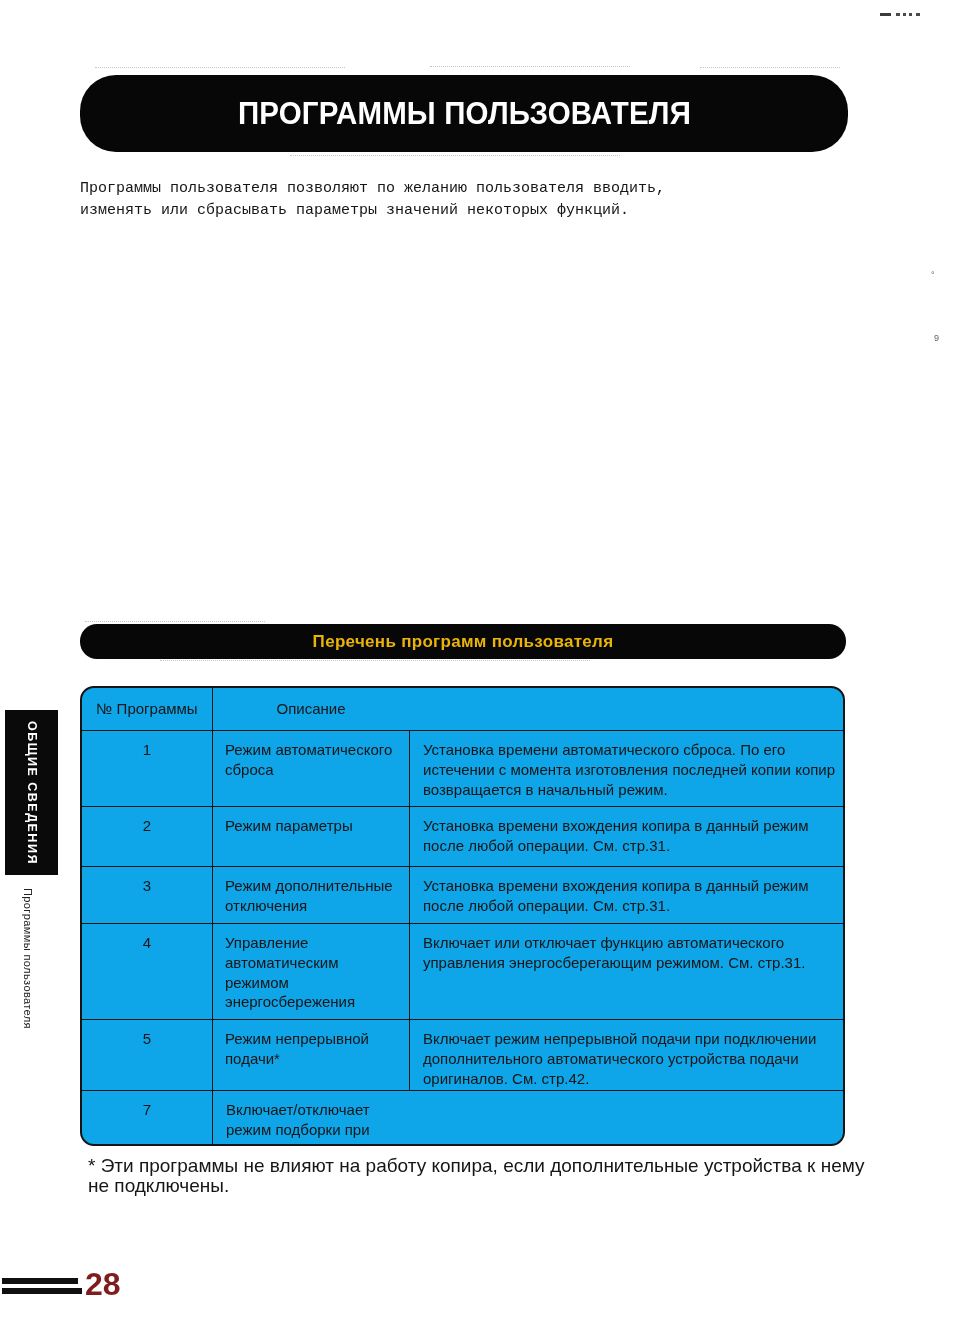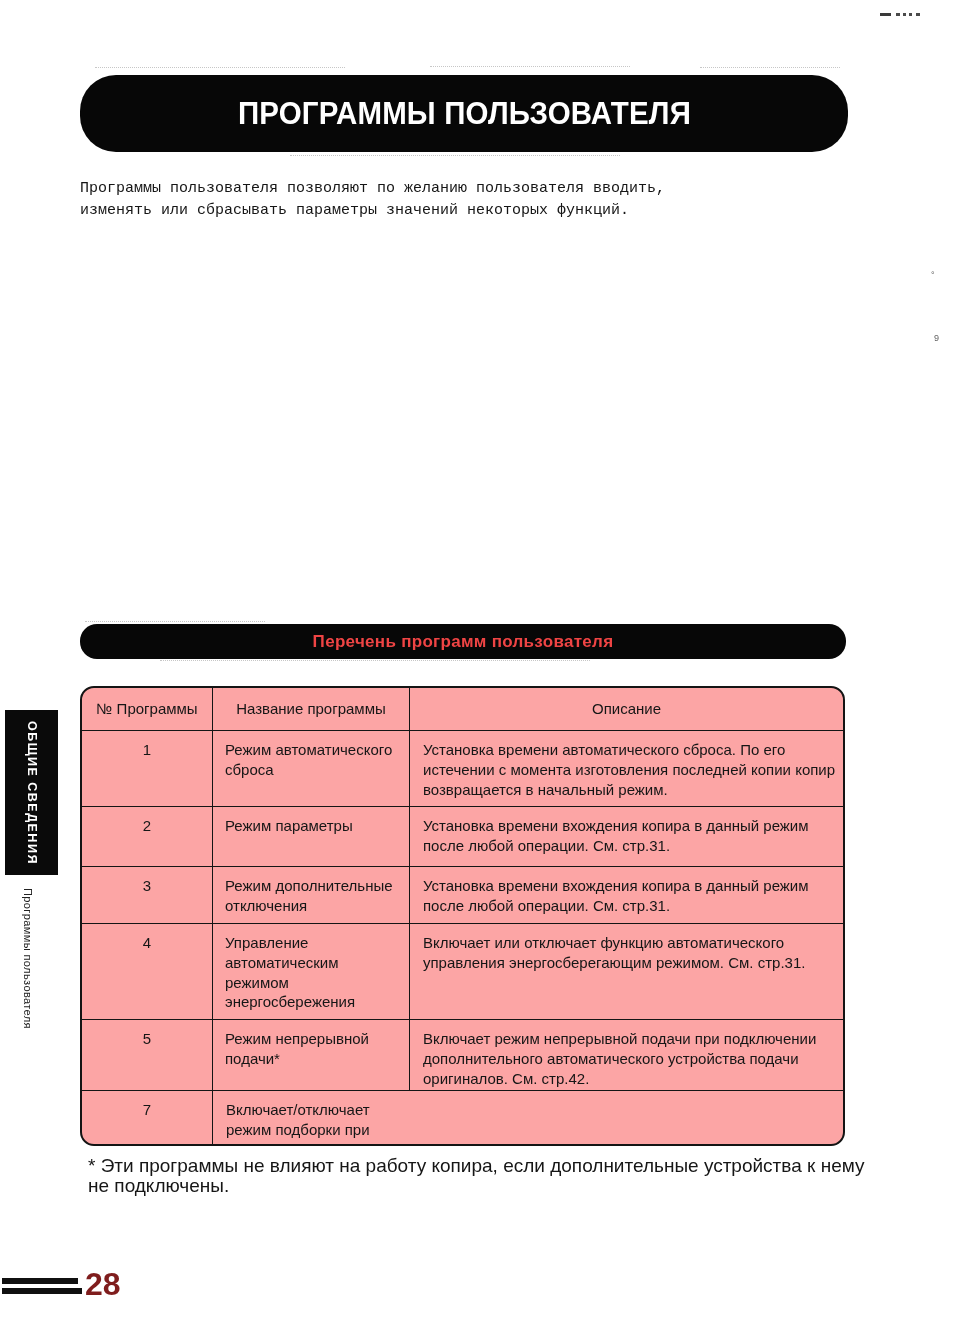--- a/index.html
+++ b/index.html
@@ -18,32 +18,32 @@
   .banner-main span {
     color:#fff; font-size:31px; font-weight:700; white-space:nowrap;
     transform:scaleX(0.95); letter-spacing:0.2px;
   }
   .banner-section {
     position:absolute; left:80px; top:624px; width:766px; height:35px;
     background:#070707; border-radius:17px;
     display:flex; align-items:center; justify-content:center;
   }
   .banner-section span {
-    color:#ef4444; font-size:17px; font-weight:700; letter-spacing:0.3px;
+    color:#eab308; font-size:17px; font-weight:700; letter-spacing:0.3px;
   }
 
   
   .intro { position:absolute; left:80px; top:178px; width:600px;
            font-size:15px; line-height:22px; font-weight:500;font-family:Liberation Mono, monospace; }
 
   
   .utable {
     position:absolute; left:80px; top:686px; width:765px;
     border:2px solid #141414; border-radius:14px; overflow:hidden;
-    box-sizing:border-box; background:#fca5a5;
+    box-sizing:border-box; background:#0ea5e9;
   }
   .trow { display:grid; grid-template-columns:130px 197px 1fr; }
   .trow + .trow { border-top:1.6px solid #141414; }
   .c { box-sizing:border-box; font-size:15px; line-height:1.32; overflow:hidden; }
   .cname, .cdesc { border-left:1.6px solid #141414; }
   .hc { display:flex; align-items:center; justify-content:center; padding:0 4px; }
   .bnum { text-align:center; padding-top:9px; }
   .bname { padding:9px 8px 0 12px; }
   .bdesc { padding:9px 2px 0 13px; }
 
@@ -103,21 +103,20 @@
     <div>изменять или сбрасывать параметры значений некоторых функций.</div>
   </div>
 
   <div class="banner-section">
     <span>Перечень программ пользователя</span>
   </div>
 
   <div class="utable">
     <div class="trow" style="height:42px">
       <div class="c cnum hc">№ Программы</div>
-      <div class="c cname hc">Название программы</div>
       <div class="c cdesc hc">Описание</div>
     </div>
     <div class="trow" style="height:75px">
       <div class="c cnum bnum">1</div>
       <div class="c cname bname">Режим автоматического сброса</div>
       <div class="c cdesc bdesc">Установка времени автоматического сброса. По его истечении с момента изготовления последней копии копир возвращается в начальный режим.</div>
     </div>
     <div class="trow" style="height:59px">
       <div class="c cnum bnum">2</div>
       <div class="c cname bname">Режим параметры</div>

